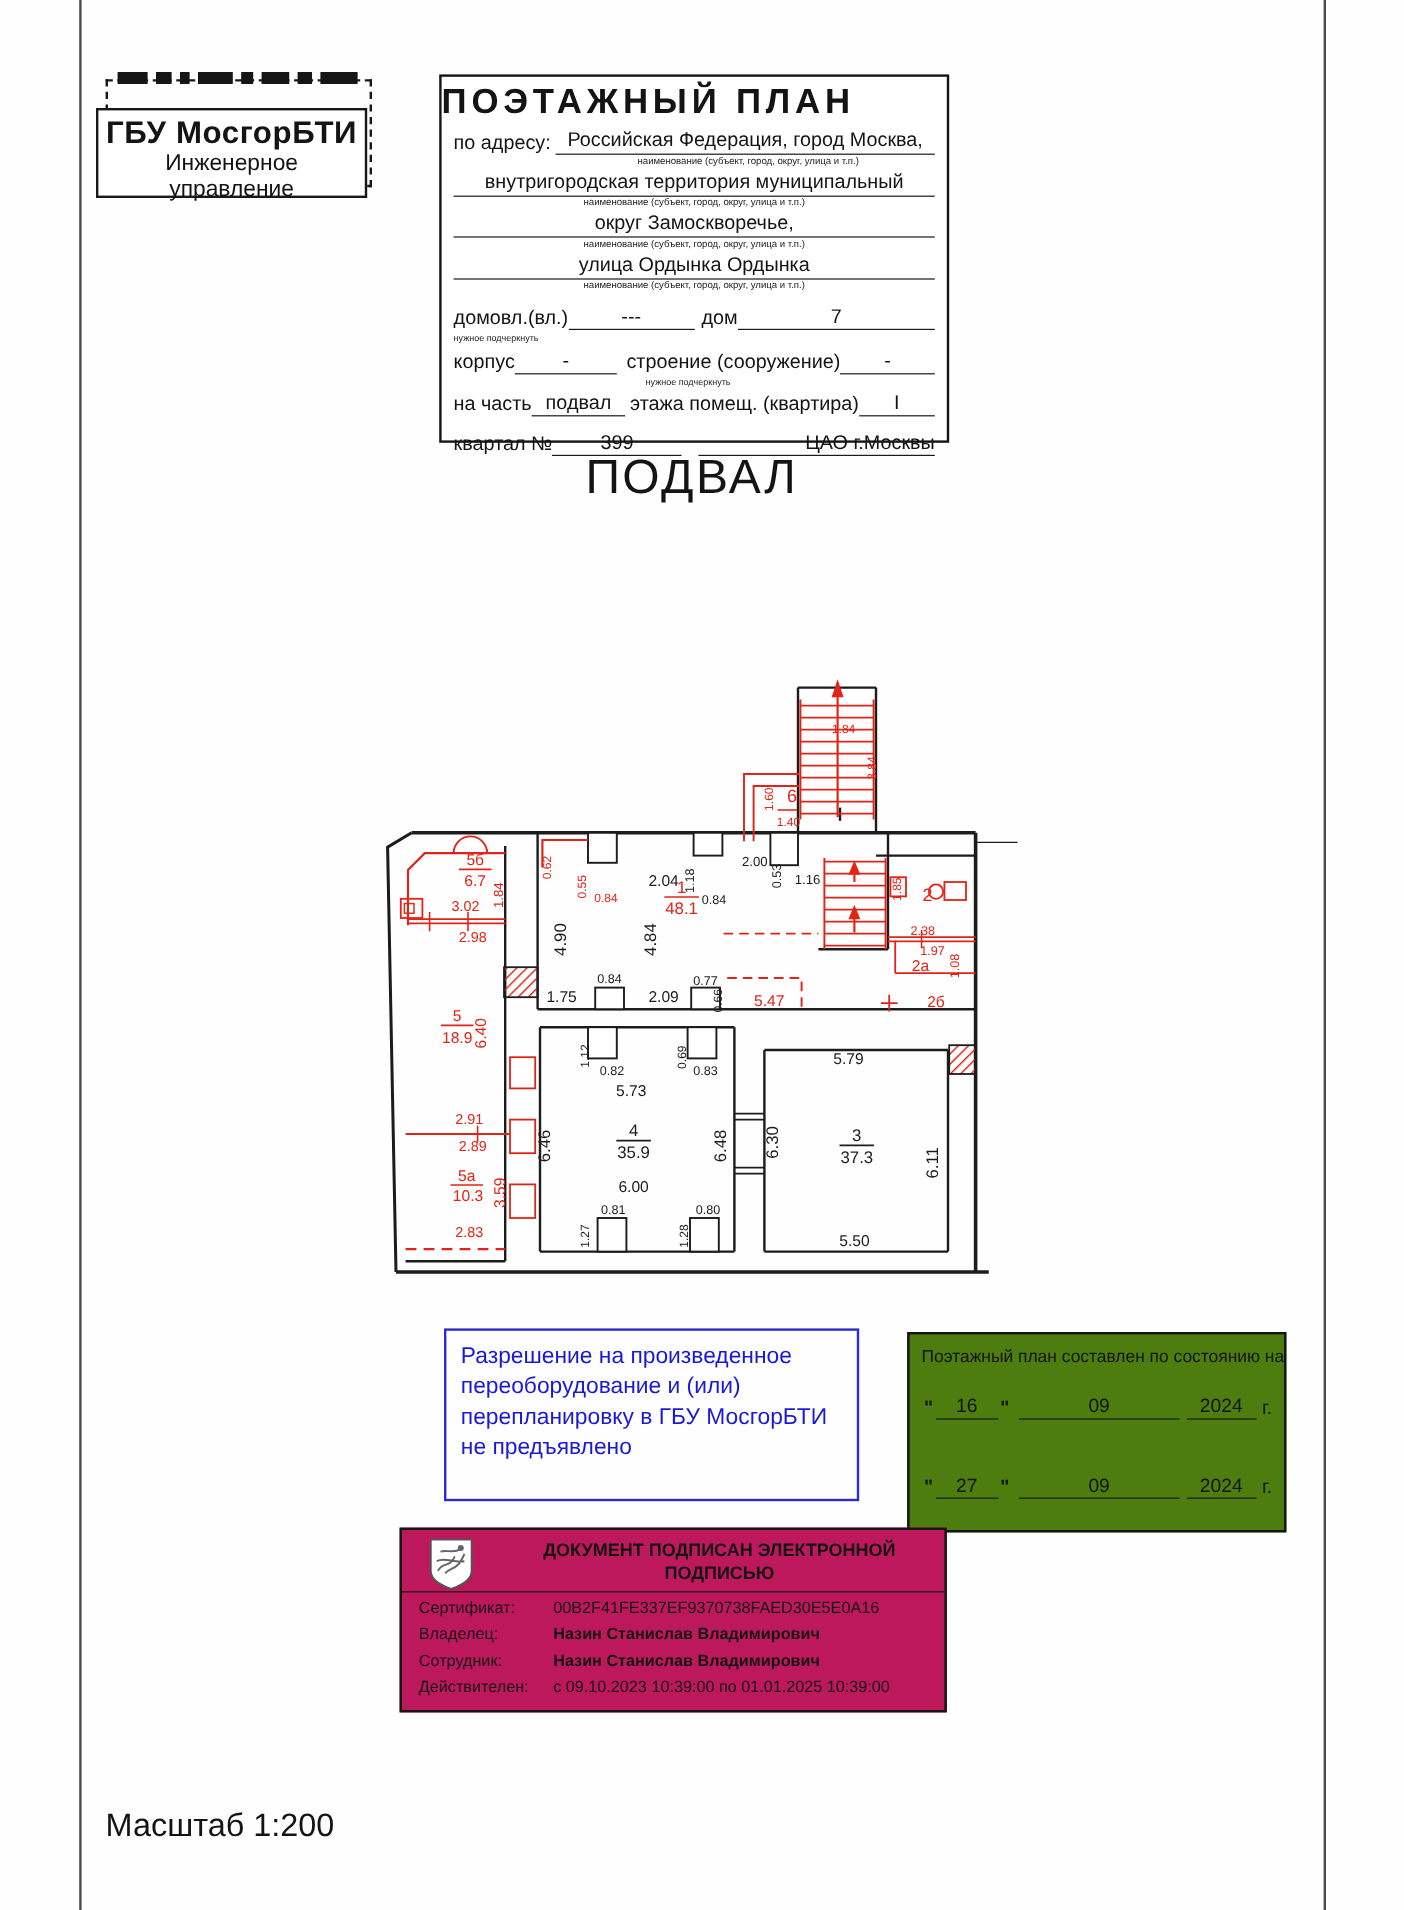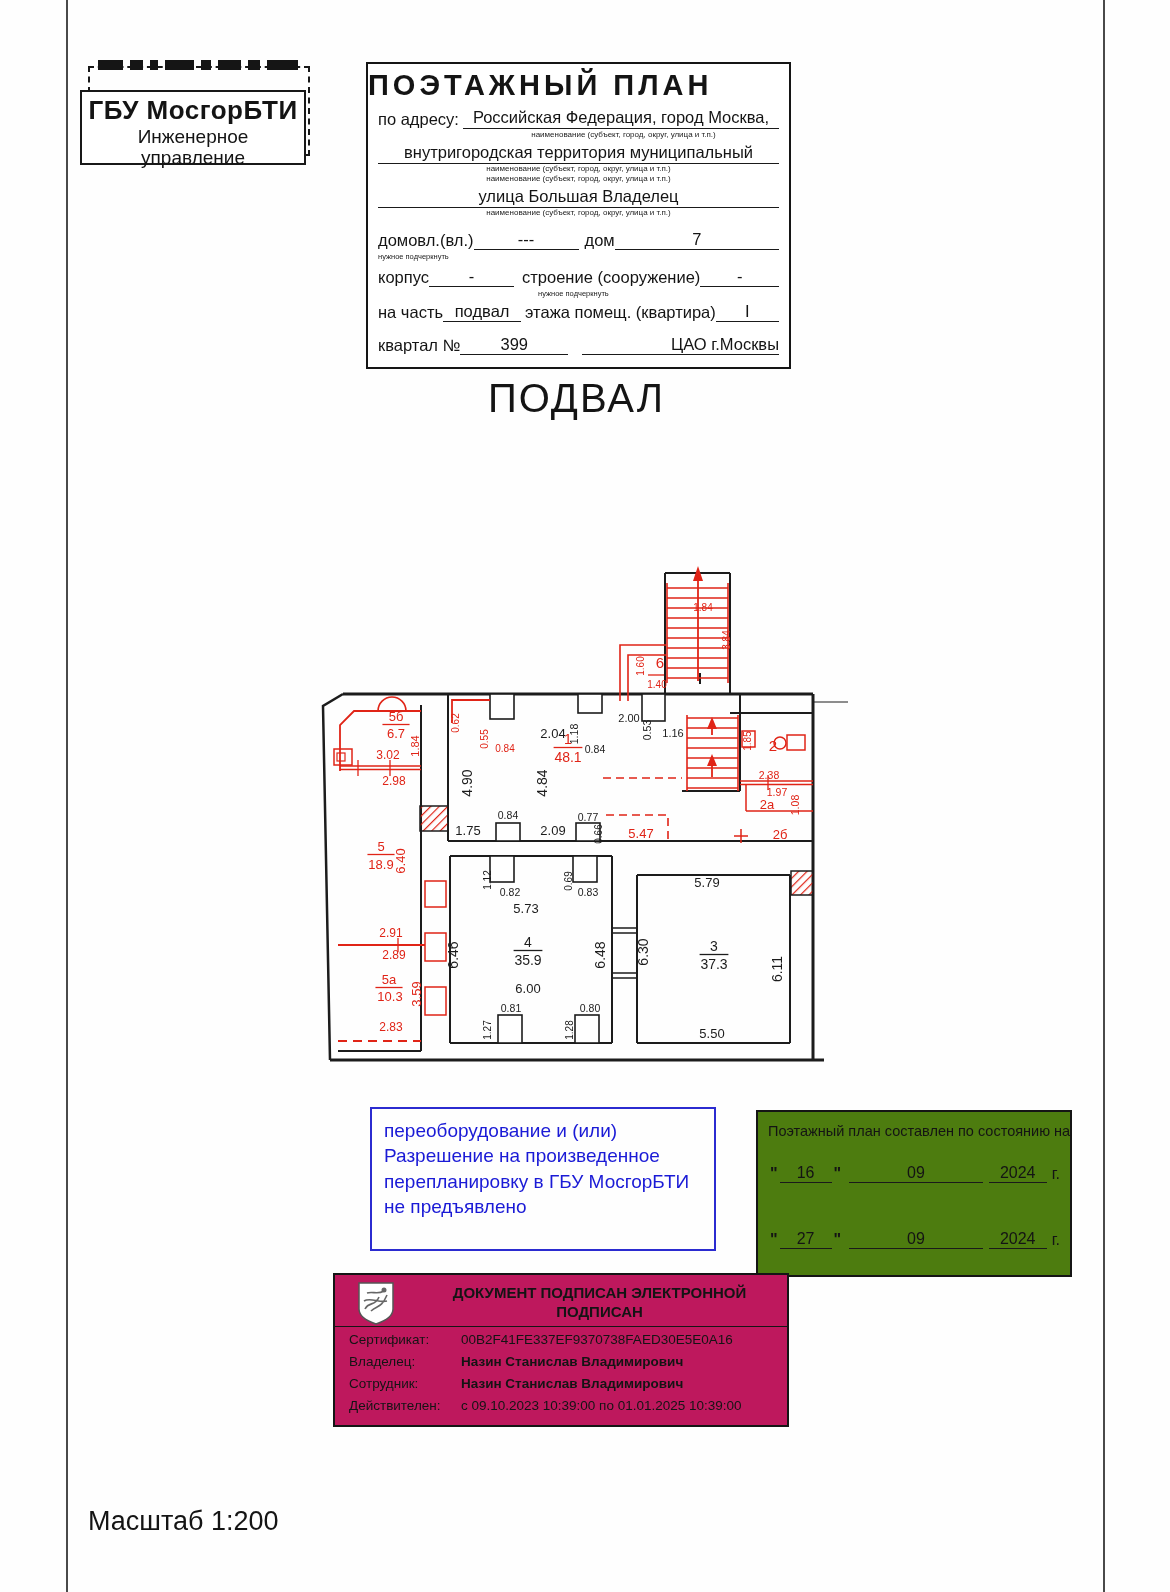--- a/index.html
+++ b/index.html
@@ -84,24 +84,27 @@
       <span class="lbl">по адресу:</span>
       <span class="uline">Российская Федерация, город Москва,</span>
     </div>
     <div class="cap" style="margin-left:90px;">наименование (субъект, город, округ, улица и т.п.)</div>
 
     <div class="arow" style="margin-top:4px;align-items:flex-end;">
       <span class="uline">внутригородская территория муниципальный</span>
     </div>
     <div class="cap">наименование (субъект, город, округ, улица и т.п.)</div>
 
+    <div class="arow" style="margin-top:4px;">
+      <span class="uline">округ Замоскворечье,</span>
+    </div>
     <div class="cap">наименование (субъект, город, округ, улица и т.п.)</div>
 
     <div class="arow" style="margin-top:4px;">
-      <span class="uline">улица Большая Владелец</span>
+      <span class="uline">улица Ордынка Ордынка</span>
     </div>
     <div class="cap">наименование (субъект, город, округ, улица и т.п.)</div>
 
     <div class="frow" style="margin-top:13px;">
       <span class="lbl">домовл.(вл.)</span>
       <span class="ufix" style="width:105px;">---</span>
       <span class="lbl" style="padding-left:6px;">дом</span>
       <span class="ufix" style="flex:1;">7</span>
       <span class="note" style="left:0;top:23px;">нужное подчеркнуть</span>
     </div>
@@ -300,22 +303,22 @@
       <text x="463" y="198" fill="#e02417" font-size="15" text-anchor="middle">2</text>
       <text x="441" y="188" fill="#e02417" font-size="10" text-anchor="middle" transform="rotate(-90 441 188)">1.85</text>
       <text x="459" y="226" fill="#e02417" font-size="10.5" text-anchor="middle">2.38</text>
       <text x="467" y="243" fill="#e02417" font-size="10.5" text-anchor="middle">1.97</text>
       <text x="489" y="252" fill="#e02417" font-size="10.5" text-anchor="middle" transform="rotate(-90 489 252)">1.08</text>
       <text x="457" y="256" fill="#e02417" font-size="13" text-anchor="middle">2а</text>
       <text x="470" y="286" fill="#e02417" font-size="13" text-anchor="middle">2б</text>
     </svg>
 
   <div class="perm">
+    <div>Разрешение на произведенное</div>
     <div>переоборудование и (или)</div>
-    <div>Разрешение на произведенное</div>
     <div>перепланировку в ГБУ МосгорБТИ</div>
     <div>не предъявлено</div>
   </div>
 
   <div class="status">
     <div class="status-title">Поэтажный план составлен по состоянию на</div>
     <div class="drow" style="top:52px;">
       <span class="q">"</span>
       <span class="du" style="width:52px;">16</span>
       <span class="q">"</span>
@@ -334,21 +337,21 @@
   </div>
 
   <div class="sig">
     <svg class="crest" width="50" height="44" viewBox="0 0 50 44">
       <path d="M8,2 H42 V28 C42,36 34,40 25,43 C16,40 8,36 8,28 Z" fill="#ffffff" stroke="#555" stroke-width="1.5"></path>
       <path d="M14,28 C18,20 24,26 28,16 M20,30 C26,24 30,28 36,14 M16,12 C22,10 26,14 33,10 M13,20 C19,16 28,22 36,20" stroke="#666" stroke-width="1.6" fill="none"></path>
       <circle cx="33" cy="9" r="2.5" fill="#666"></circle>
     </svg>
     <div class="sig-title">
       <div>ДОКУМЕНТ ПОДПИСАН ЭЛЕКТРОННОЙ</div>
-      <div>ПОДПИСАН</div>
+      <div>ПОДПИСЬЮ</div>
     </div>
     <div class="sig-divider"></div>
     <div class="sig-rows">
       <div class="sig-row">
         <span class="sl">Сертификат:</span>
         <span class="sv">00B2F41FE337EF9370738FAED30E5E0A16</span>
       </div>
       <div class="sig-row">
         <span class="sl">Владелец:</span>
         <span class="sv bold">Назин Станислав Владимирович</span>

